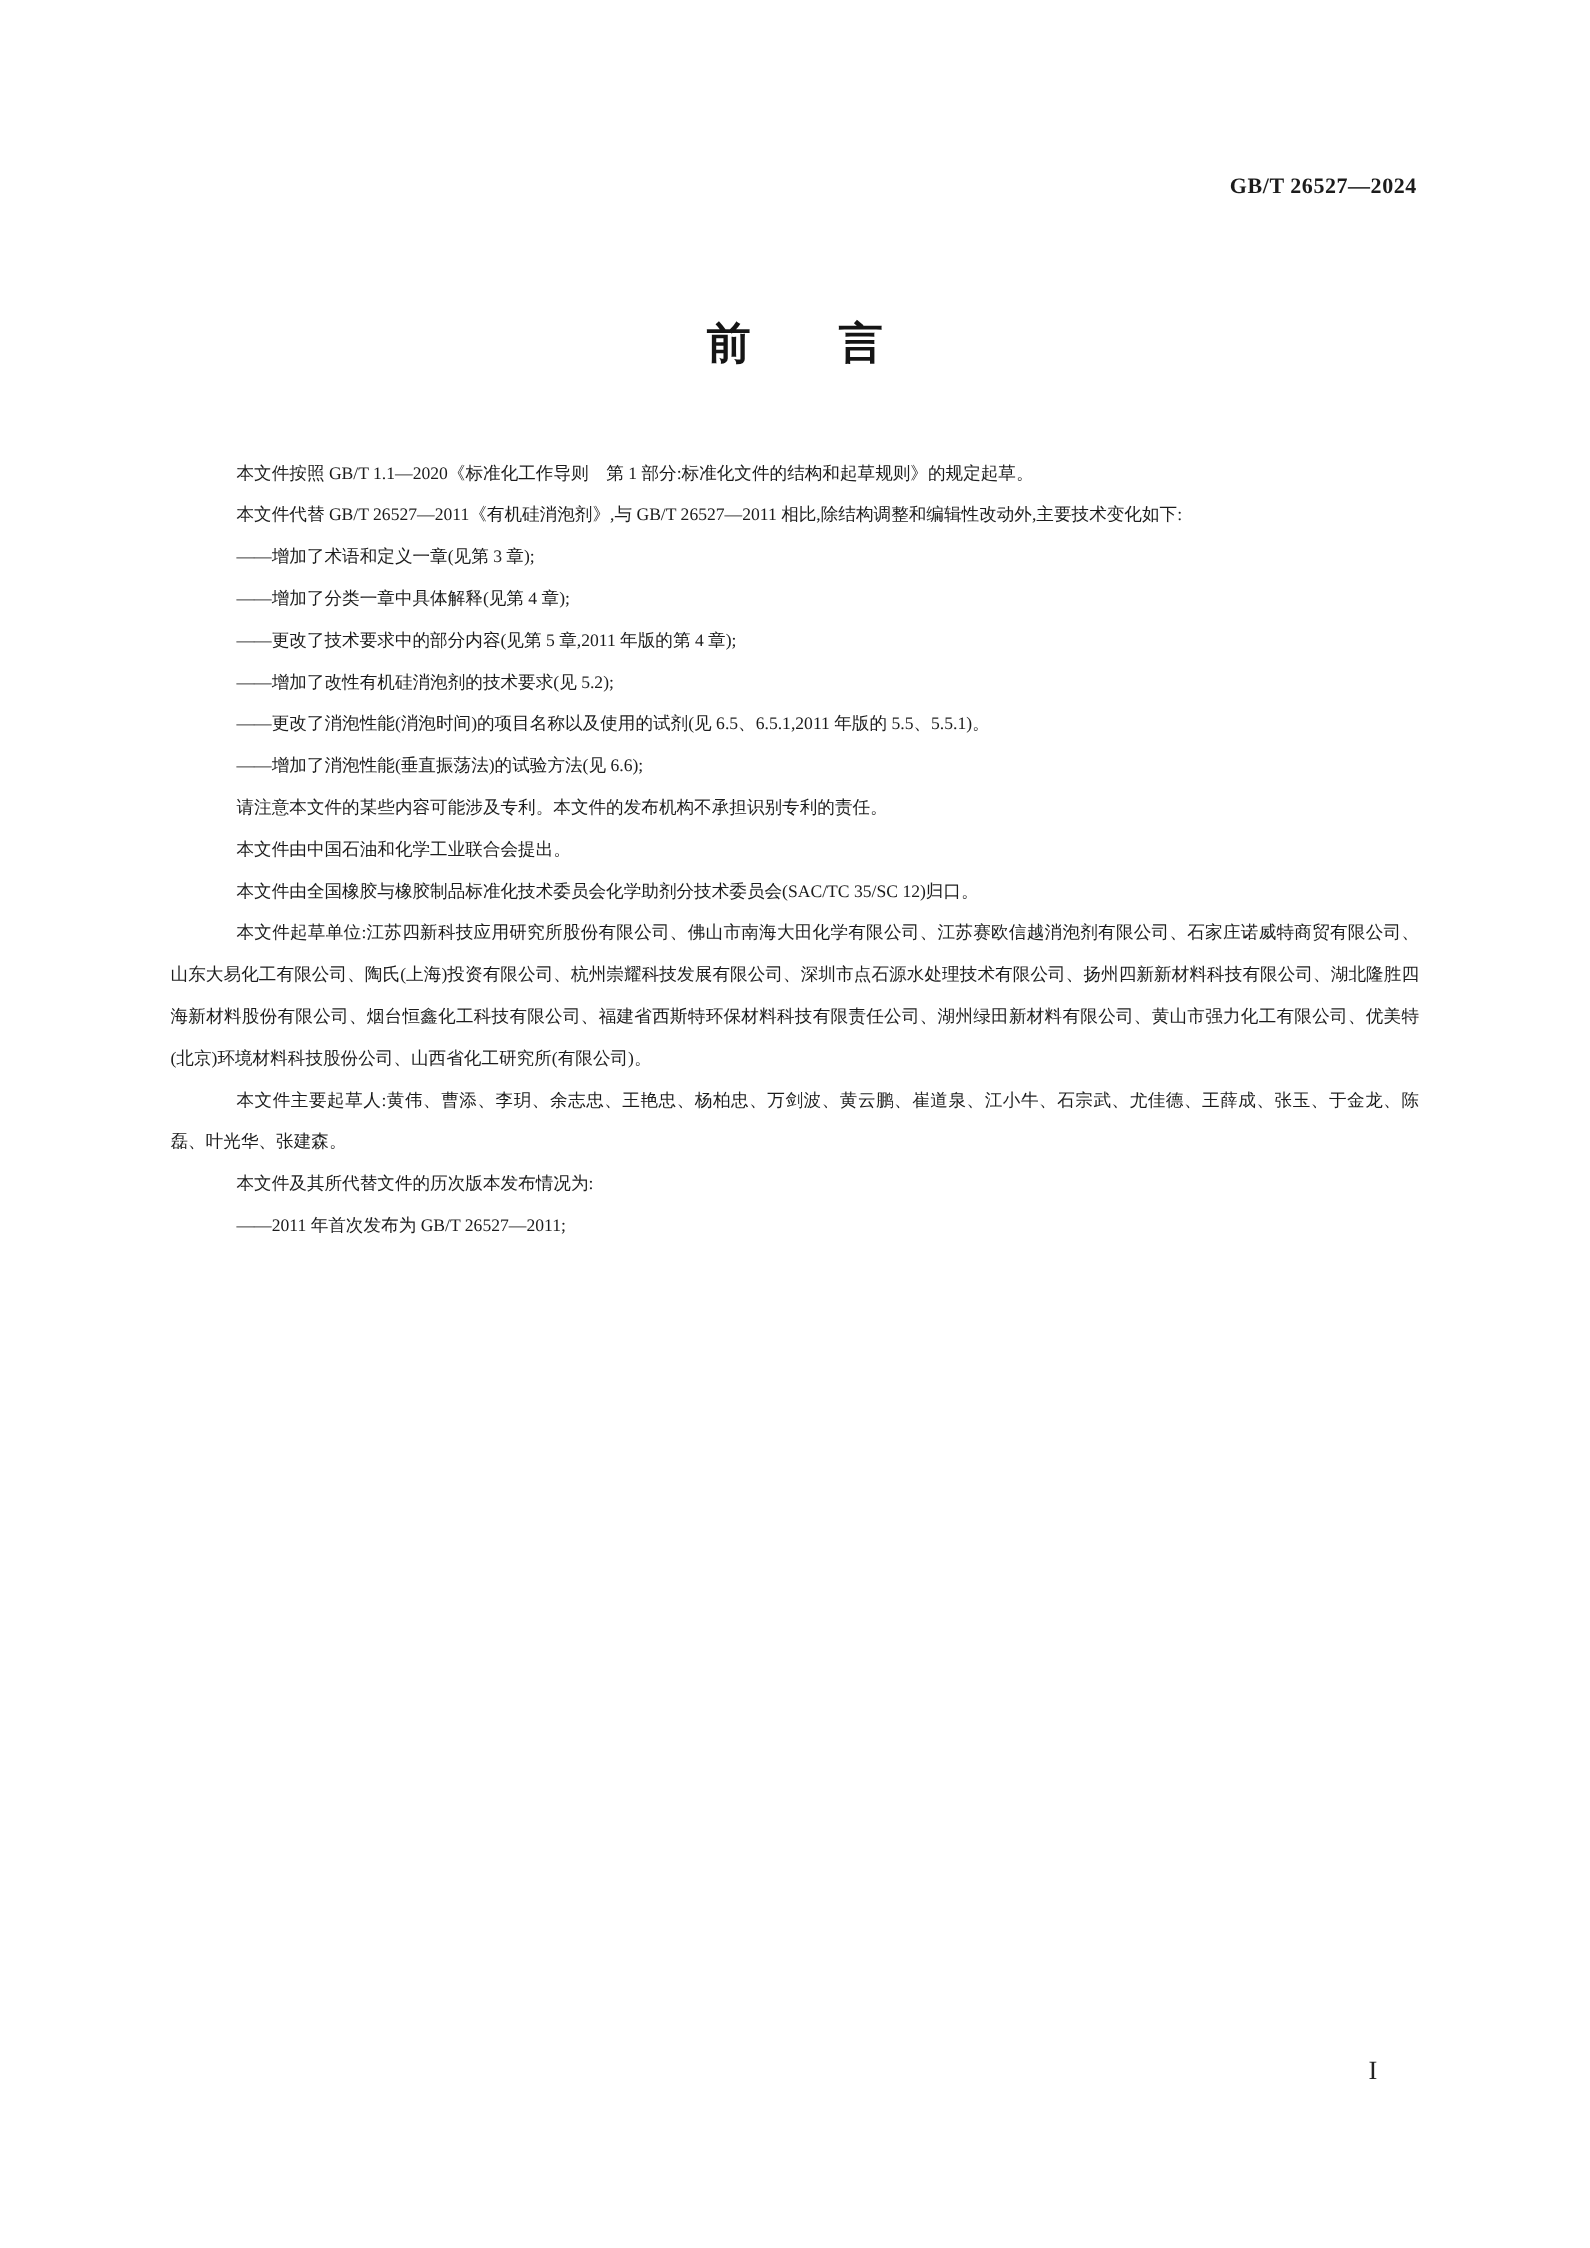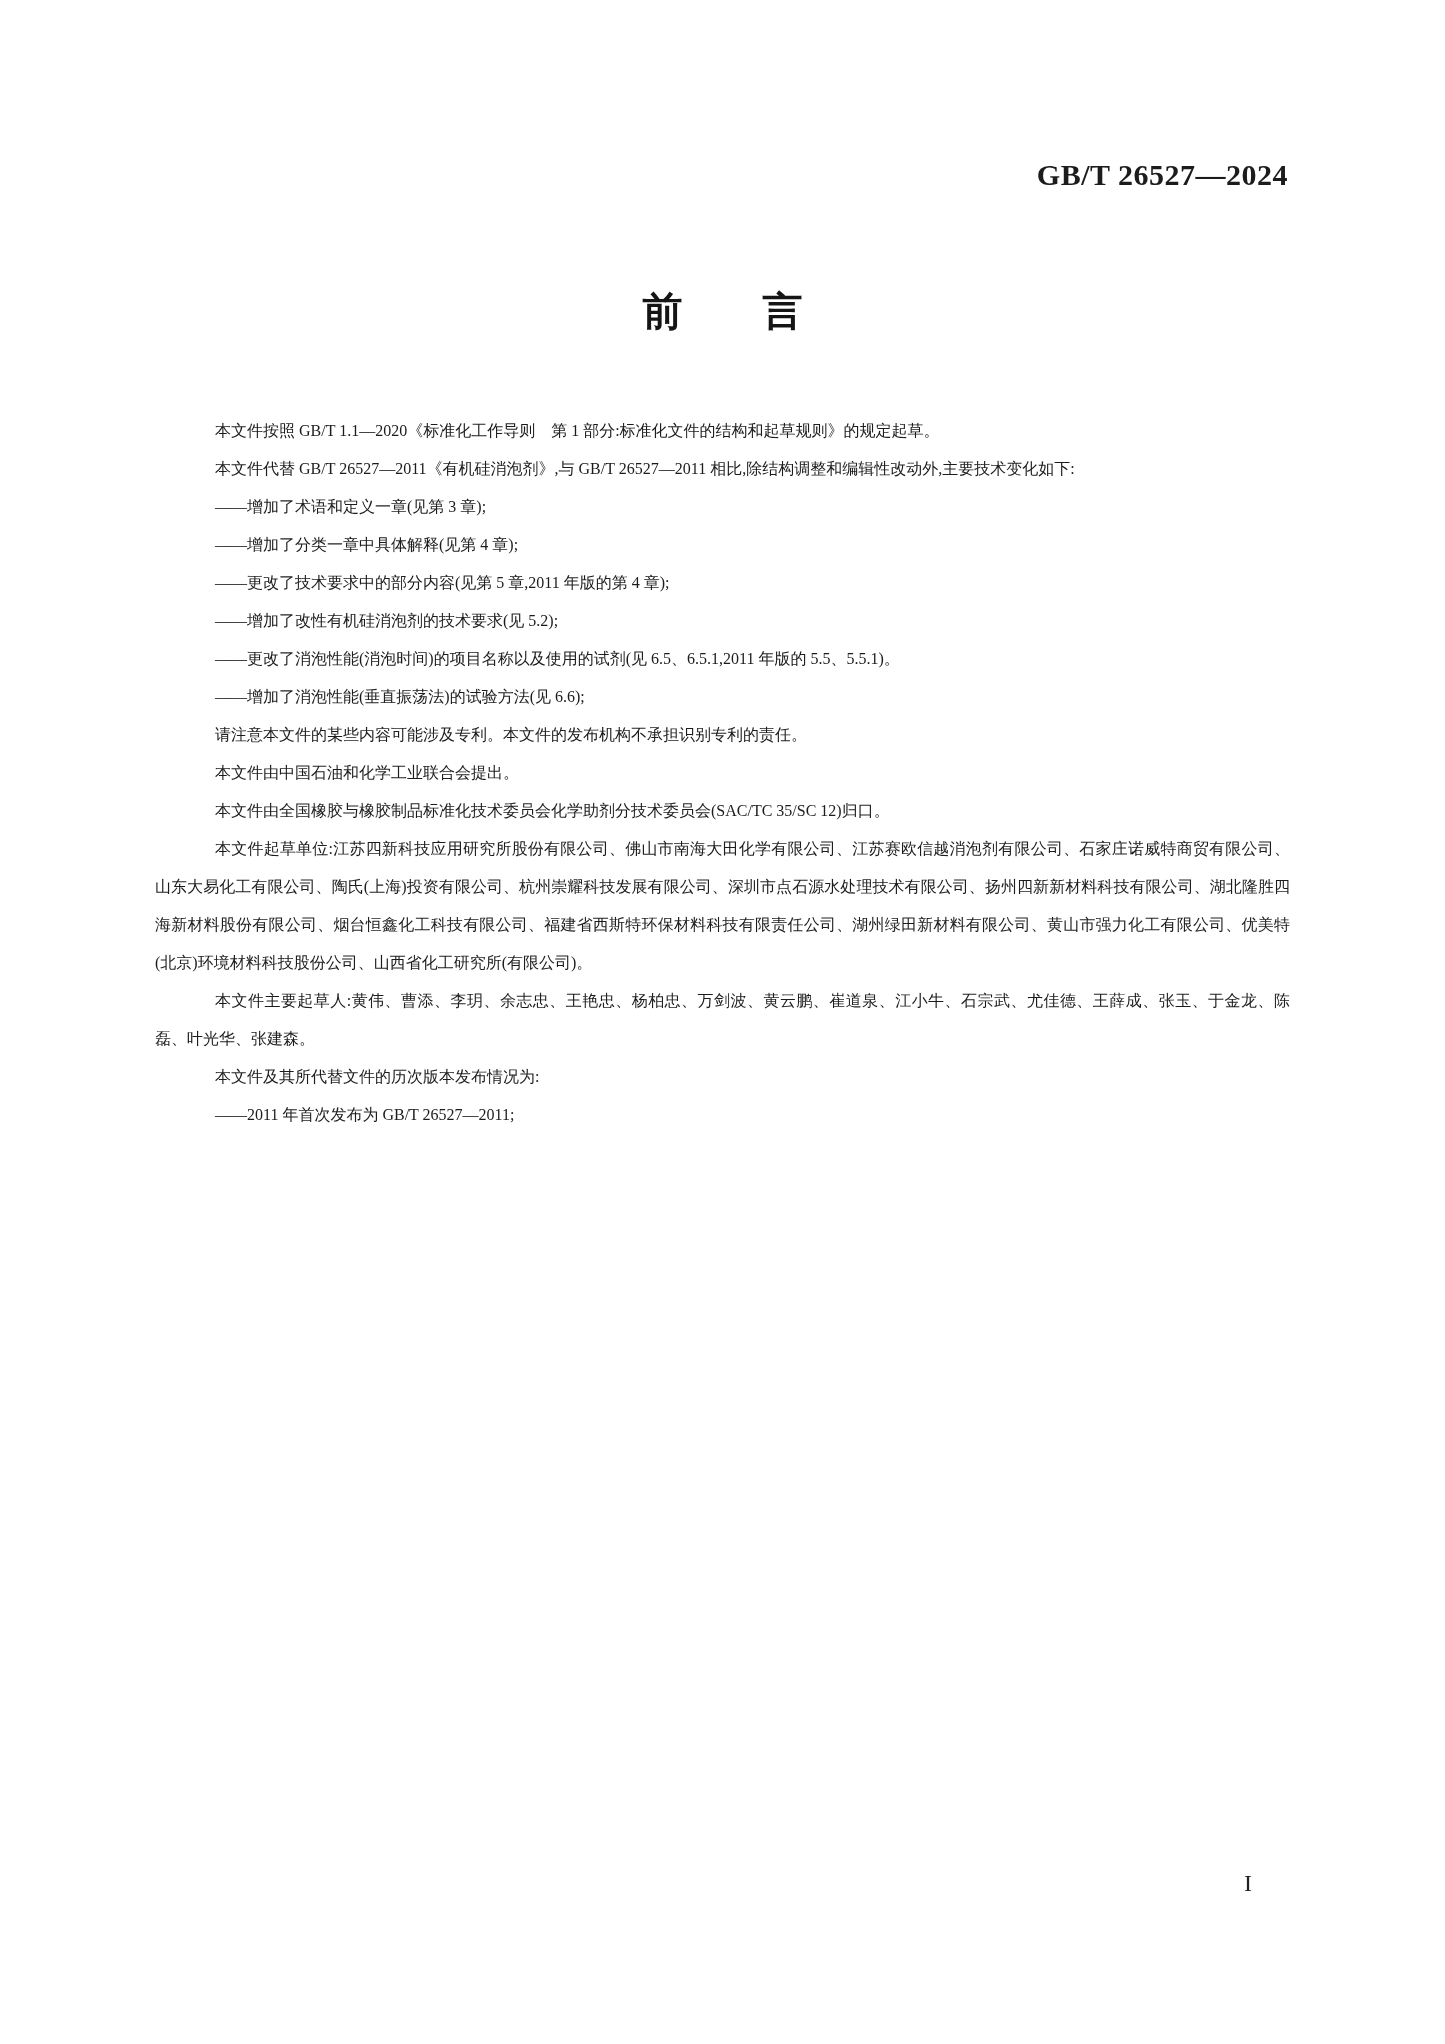--- a/index.html
+++ b/index.html
@@ -13,33 +13,33 @@
     height: 2044px;
     background: #ffffff;
     color: #1c1c1c;
     font-family: "Liberation Serif", "DejaVu Serif", serif;
     overflow: hidden;
   }
   .doc-number {
     position: absolute;
     top: 158px;
     right: 157px;
-    font-size: 30px;
+    font-size: 20px;
     font-weight: bold;
     letter-spacing: 0.5px;
     white-space: nowrap;
   }
   .page-title {
     position: absolute;
     top: 288px;
     left: 0;
     width: 100%;
     margin: 0;
     text-align: center;
-    font-family: Liberation Serif, serif;
+    font-family: Liberation Sans, sans-serif;
     font-weight: bold;
     font-size: 40px;
     line-height: 48px;
     color: #151515;
   }
   .foreword-body {
     position: absolute;
     left: 155px;
     top: 412px;
     width: 1135px;

